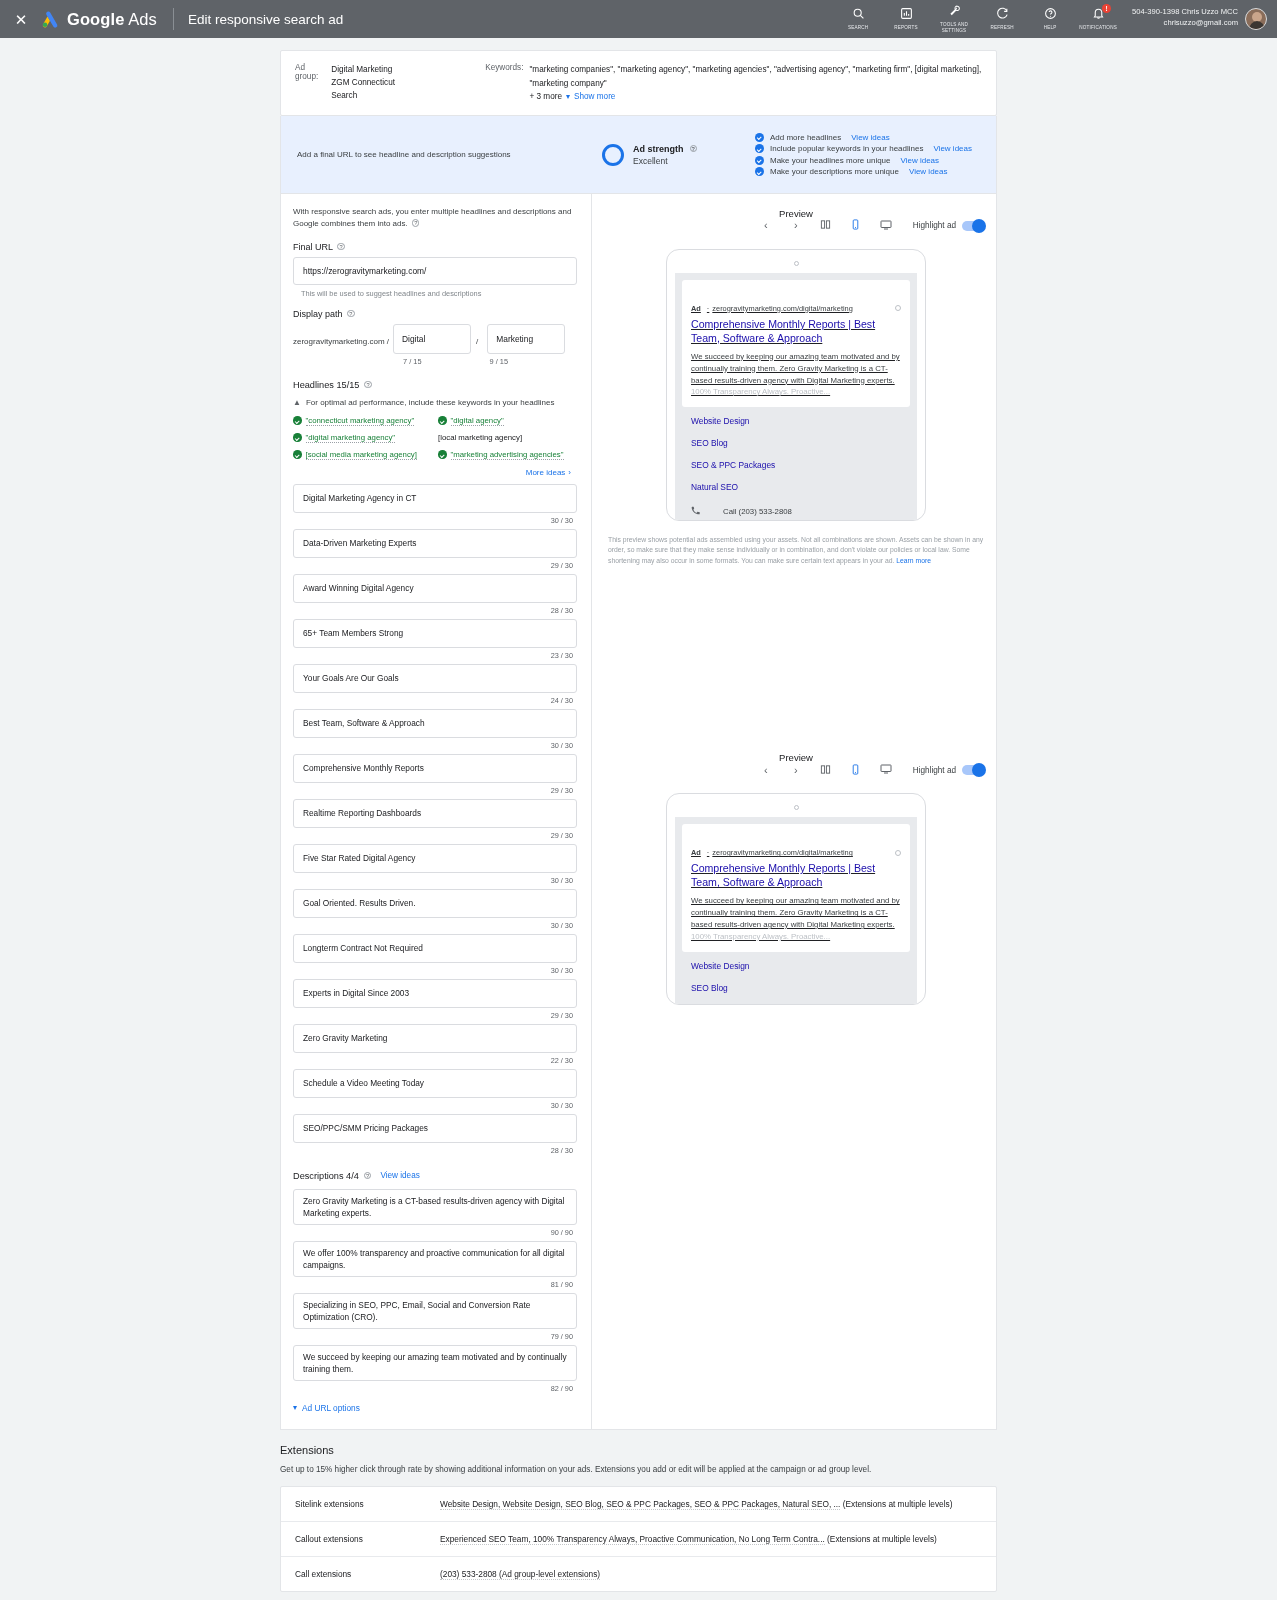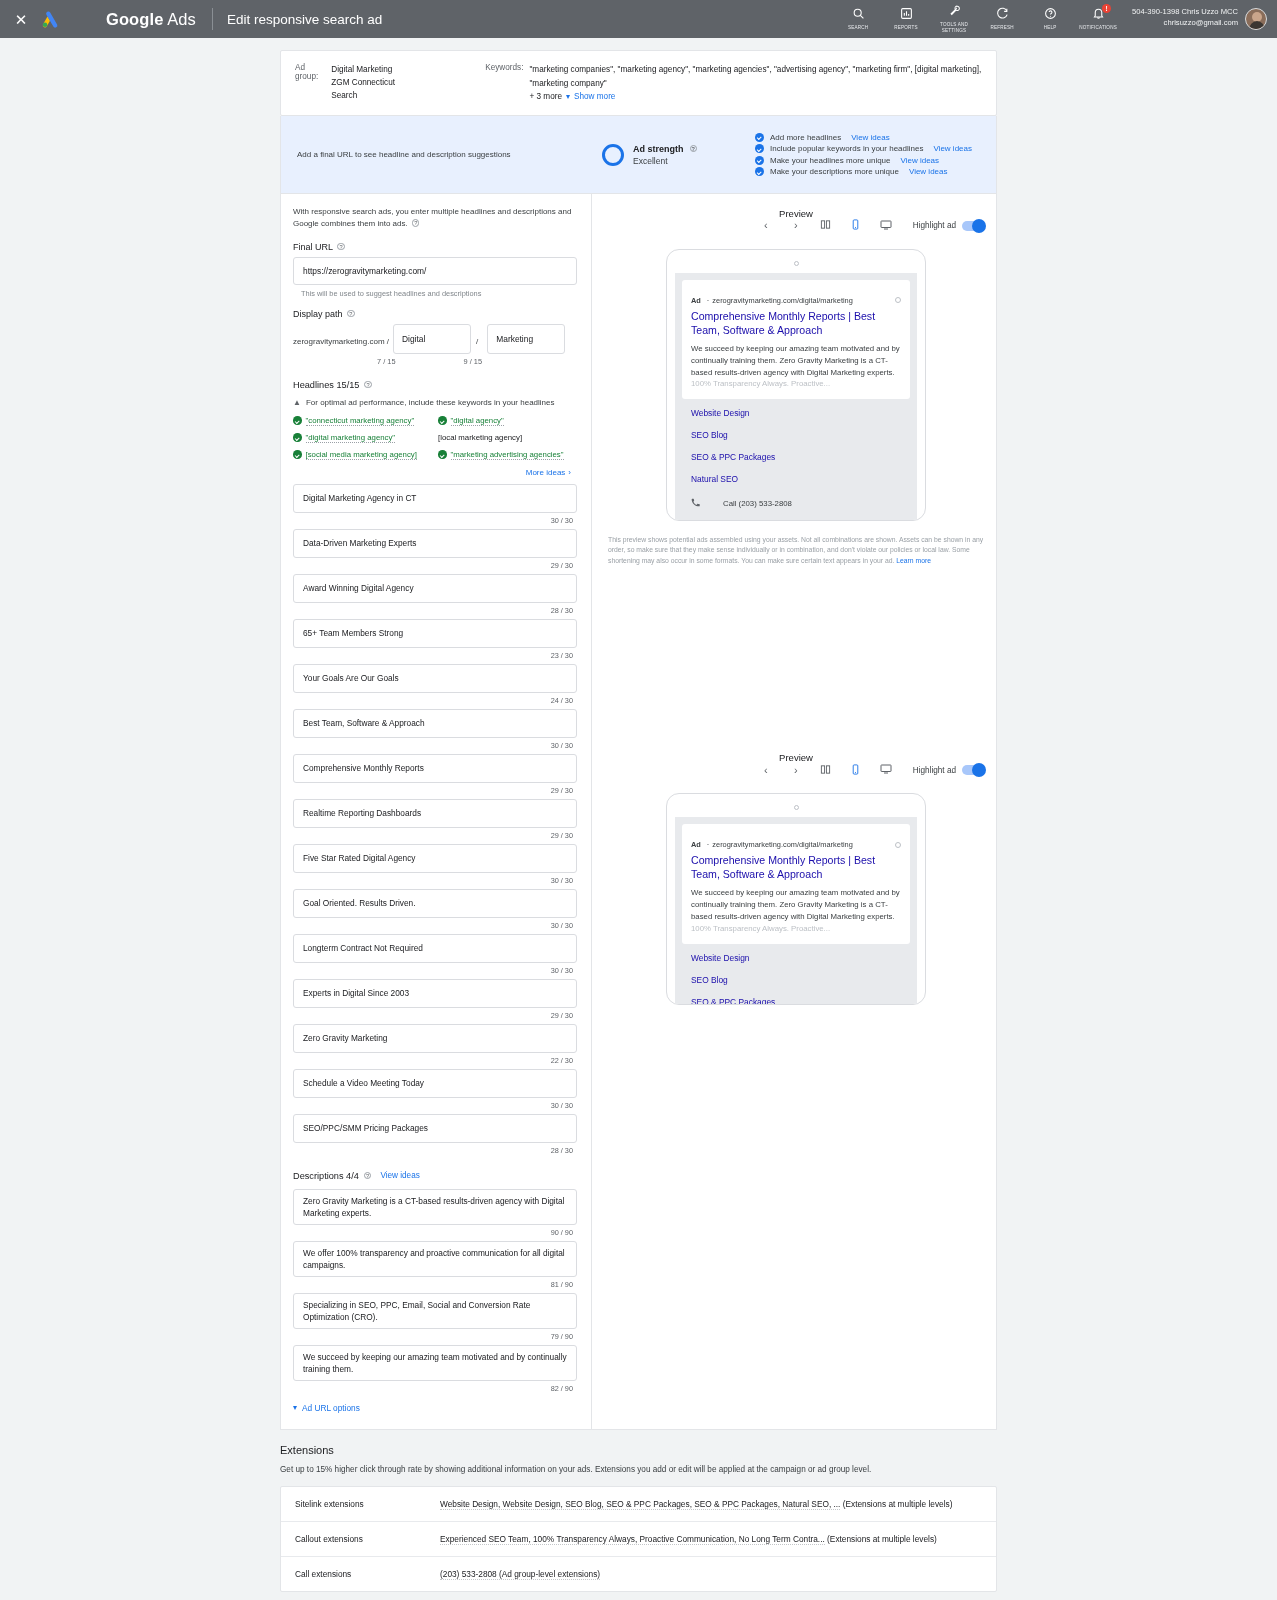--- a/index.html
+++ b/index.html
@@ -12,21 +12,21 @@
     overflow:hidden;
     position:relative;
   }
 
   
   .topbar {
     height:38px; background:#5f6368; display:flex; align-items:center;
     padding:0 10px 0 8px; color:#fff; position:relative;
   }
   .close-x { font-size:15px; width:26px; text-align:center; cursor:pointer; color:#fff; line-height:1; }
-  .gads-logo { display:flex; align-items:center; margin-left:6px;gap:39px; }
+  .gads-logo { display:flex; align-items:center; margin-left:6px; }
   .gads-logo svg { margin-right:7px; }
   .gads-text { font-size:16.5px; letter-spacing:.1px; }
   .gads-text b { font-weight:700; }
   .gads-text span { font-weight:400; }
   .vdiv { width:1px; height:22px; background:#8a8f94; margin:0 14px 0 16px; }
   .page-title { font-size:13.5px; font-weight:400; color:#fff; }
   .top-right { margin-left:auto; display:flex; align-items:center; }
   .ticon { width:48px; text-align:center; position:relative; cursor:pointer; }
   .ticon .gl { display:block; height:15px; line-height:15px; }
   .ticon .lb { font-size:4.6px; letter-spacing:.2px; display:block; margin-top:3px; color:#e8eaed; text-transform:uppercase; line-height:1.25; }
@@ -92,21 +92,21 @@
     border:1px solid #dadce0; border-radius:3px; height:28px; display:flex; align-items:center;
     padding:0 9px; font-size:8.4px; color:#202124;
   }
   .helper { font-size:7.4px; color:#80868b; margin:4px 0 11px 8px; }
   .dp-row { display:flex; align-items:flex-end; gap:0; }
   .dp-dom { font-size:8px; color:#3c4043; padding-bottom:8px; }
   .dp-box { border:1px solid #dadce0; border-radius:3px; height:30px; width:78px; display:flex;
     align-items:center; padding:0 8px; font-size:8.4px; margin:0 0 0 4px; }
   .dp-slash { font-size:8px; color:#3c4043; padding:0 5px 8px 5px; }
   .dp-counts { display:flex; font-size:7.4px; color:#5f6368; margin-top:3px; }
-  .dp-counts span:first-child { margin-left:84px; }
+  .dp-counts span:first-child { margin-left:110px; }
   .dp-counts span:last-child { margin-left:68px; }
 
   .sec-head { font-size:9.2px; font-weight:400; margin:14px 0 8px 0; display:flex; align-items:center; gap:3px;}
   .kwhint { display:flex; align-items:flex-start; gap:5px; font-size:8px; color:#3c4043; margin-bottom:9px; }
   .caret-up { color:#5f6368; font-size:8px; line-height:1; margin-top:1px; }
   .kw-grid { display:flex; flex-wrap:wrap; row-gap:7px; }
   .kw-item { display:flex; align-items:center; gap:4px; font-size:7.8px; color:#188038; margin-right:10px; }
   .kw-item.plain { color:#202124; }
   .kw-item .txt { border-bottom:1px dotted #9aa0a6; }
   .gcheck { width:8.5px; height:8.5px; border-radius:50%; background:#188038; position:relative; flex:none; }
@@ -139,21 +139,21 @@
   .toggle { width:22px; height:10px; border-radius:6px; background:#a8c7fa; position:relative; cursor:pointer; }
   .toggle::after{ content:""; position:absolute; right:-2px; top:-2px; width:14px; height:14px;
     border-radius:50%; background:#1a73e8; }
 
   .phone {
     width:260px; margin:16px auto 0 auto; border:1px solid #dadce0; border-radius:13px;
     background:#fff; padding:8px 8px 0 8px; height:272px; overflow:hidden;
   }
   .phone-dot { width:5px; height:5px; border-radius:50%; border:1px solid #bdc1c6; margin:3px auto 7px auto; }
   .screen { background:#e8eaed; padding:7px 7px 0 7px; height:252px; }
-  .adcard { background:#fff; border-radius:3px; padding:16px 9px 9px 9px; }
+  .adcard { background:#fff; border-radius:3px; padding:24px 9px 9px 9px;text-decoration:underline; }
   .ad-url { font-size:7.4px; color:#3c4043; display:flex; align-items:center; }
   .ad-url b { font-weight:700; margin-right:3px; }
   .ad-url .dotsep { margin:0 3px; }
   .ad-url .circ { margin-left:auto; width:6px; height:6px; border:1px solid #bdc1c6; border-radius:50%; }
   .ad-title { color:#1a0dab; font-size:10.6px; line-height:1.32; margin:5px 0 5px 0; font-weight:400; }
   .ad-desc { font-size:7.8px; color:#3c4043; line-height:1.52; }
   .ad-desc .faded { color:#bdc1c6; }
   .sitelinks { padding:9px 9px 0 9px; }
   .sitelink { color:#1a0dab; font-size:8.4px; margin-bottom:12px; }
   .calline { display:flex; align-items:center; gap:23px; font-size:7.8px; color:#3c4043; padding:2px 9px 0 9px; }

